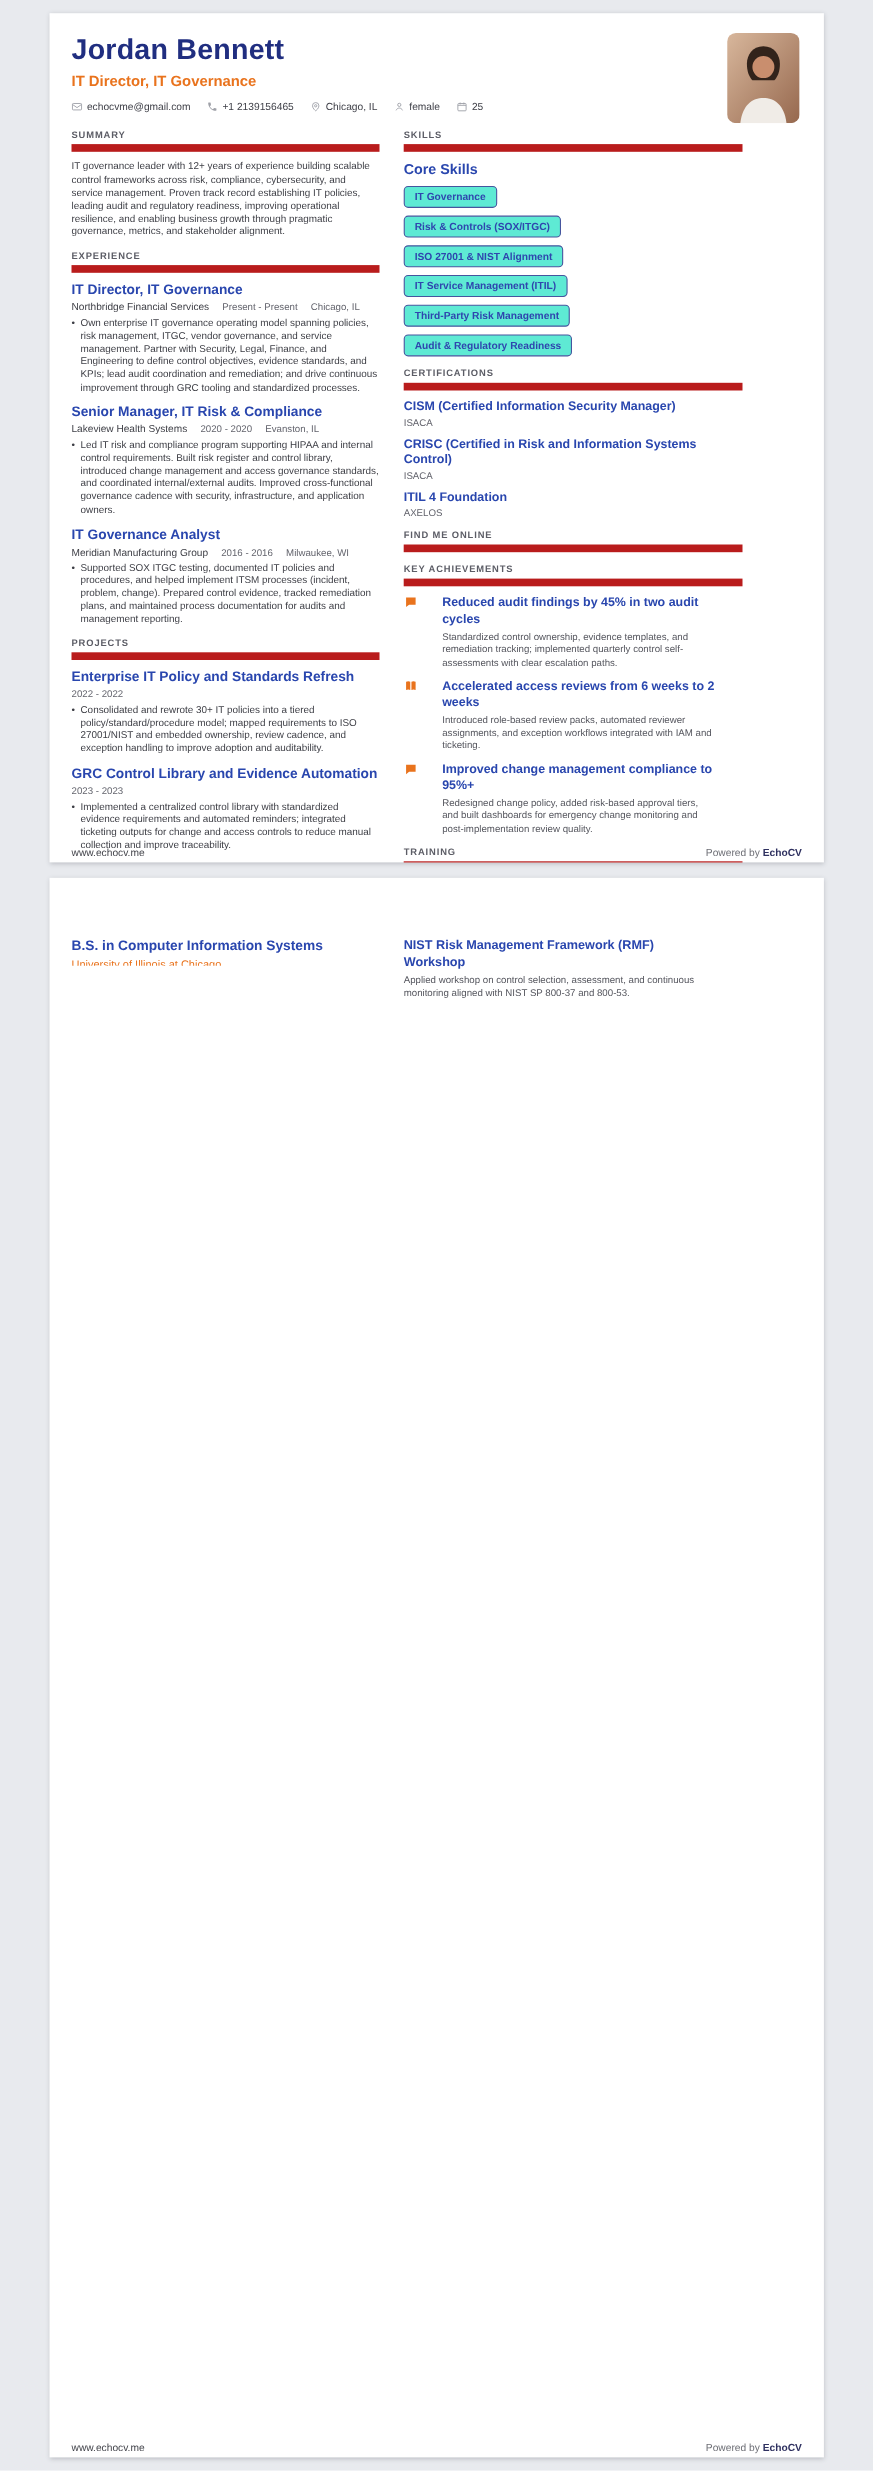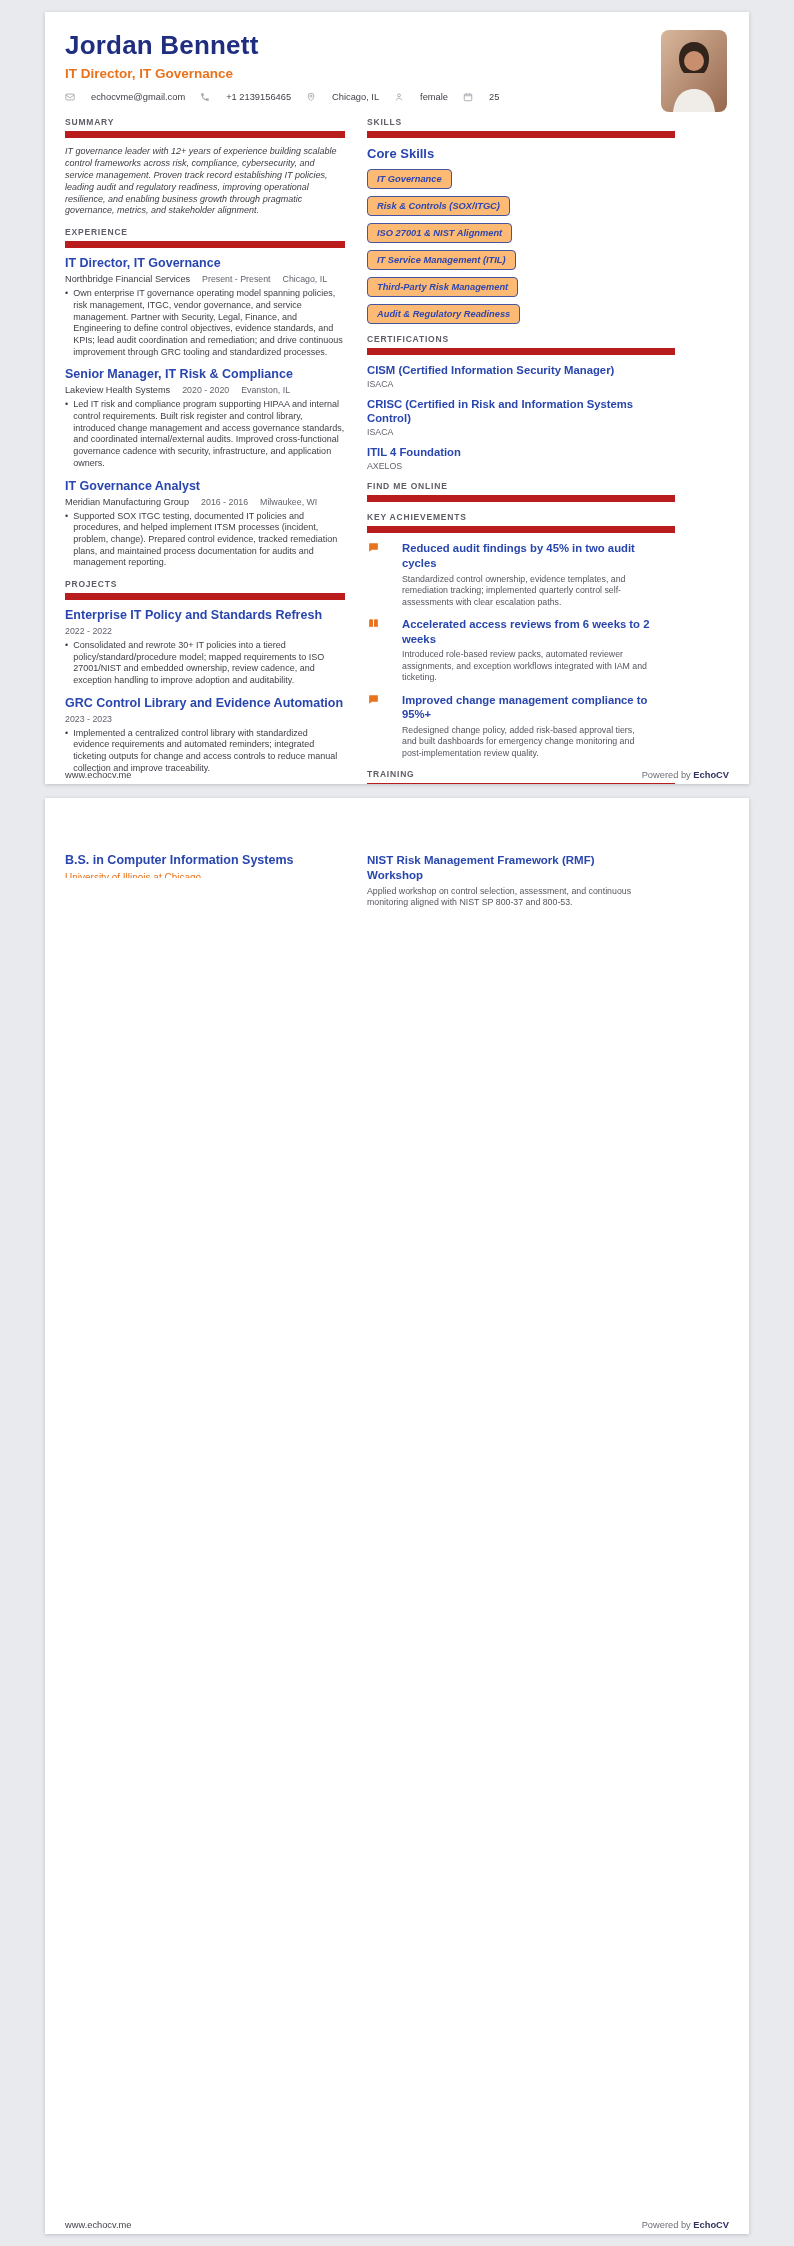--- a/index.html
+++ b/index.html
@@ -20,47 +20,47 @@
   .page1 { height:772px; margin-top:12px; }
   .page2 { height:1436px; margin-top:14px; margin-bottom:12px; }
   .inner { padding:18px 20px 0 20px; }
   .inner2 { padding:22px 20px 0 20px;margin-top:33px; }
 
   
   .hdr { position:relative; }
   .name { font-size:26px; font-weight:700; color:#202e80; letter-spacing:.2px; }
   .role { font-size:13.5px; font-weight:700; color:#e9731d; margin-top:5px; }
   .contact { display:flex; align-items:center; gap:15px; margin-top:11px; font-size:9.3px; color:#3e3f47; }
-  .ci { display:flex; align-items:flex-start; gap:16px; }
+  .ci { display:flex; align-items:flex-start; gap:4px; }
   .photo { position:absolute; top:0; right:2px; width:66px; height:82px; border-radius:8px; overflow:hidden; }
 
   
   .columns { display:grid; grid-template-columns:280px 308px; column-gap:22px; margin-top:15px; align-items:start; }
 
   .sec { margin-bottom:10px; }
   .sec-h {
     font-size:8.5px; font-weight:700; color:#5c5d66; letter-spacing:.8px;
     border-bottom:7px solid #b91c1c; padding-bottom:4px; margin-bottom:8px;
   }
-  .body-txt { font-size:9px; line-height:1.32; color:#3d3e45;font-style:italic; }
+  .body-txt { font-size:9px; line-height:1.32; color:#3d3e45; }
 
   .xp { margin-bottom:9px; }
   .item-title { font-size:12.5px; font-weight:700; color:#2946ae; line-height:1.2; margin-bottom:3px; }
   .meta { display:flex; flex-wrap:wrap; gap:12px; font-size:8.8px; color:#63646d; margin-bottom:4px; }
   .company { font-size:9.2px; color:#3d3e45; }
   .bullet { display:flex; font-size:9px; line-height:1.3; color:#3d3e45; }
   .bullet::before { content:"•"; margin-right:5px; }
 
   .edu-school { font-size:10px; font-weight:400; color:#e9731d; margin:1px 0 3px; }
   .clip { height:7px; overflow:hidden; }
 
   
   .core-title { font-size:13px; font-weight:700; color:#2946ae; margin-bottom:8px; }
   .pills { display:flex; flex-direction:column; align-items:flex-start; gap:7px; }
-  .pill { font-size:9.3px; font-weight:700; color:#2f46ae; border:1px solid #46559e; border-radius:4px; padding:4px 9px; background:#fdba74;font-style:italic; }
+  .pill { font-size:9.3px; font-weight:700; color:#2f46ae; border:1px solid #46559e; border-radius:4px; padding:4px 9px; background:#5eead4; }
 
   .cert { margin-bottom:8px; }
   .cert-name { font-size:11.3px; font-weight:700; color:#2946ae; line-height:1.25; max-width:290px; }
   .cert-issuer { font-size:8.8px; color:#63646d; margin-top:2px; }
 
   .online-item { display:flex; align-items:center; gap:6px; }
   .online-label { font-size:11.5px; font-weight:700; color:#2946ae; }
   .online-url { font-size:8.8px; color:#55565e; margin:3px 0 0 19px; }
 
   .ach { display:grid; grid-template-columns:13px 1fr; column-gap:22px; margin-bottom:9px; }

